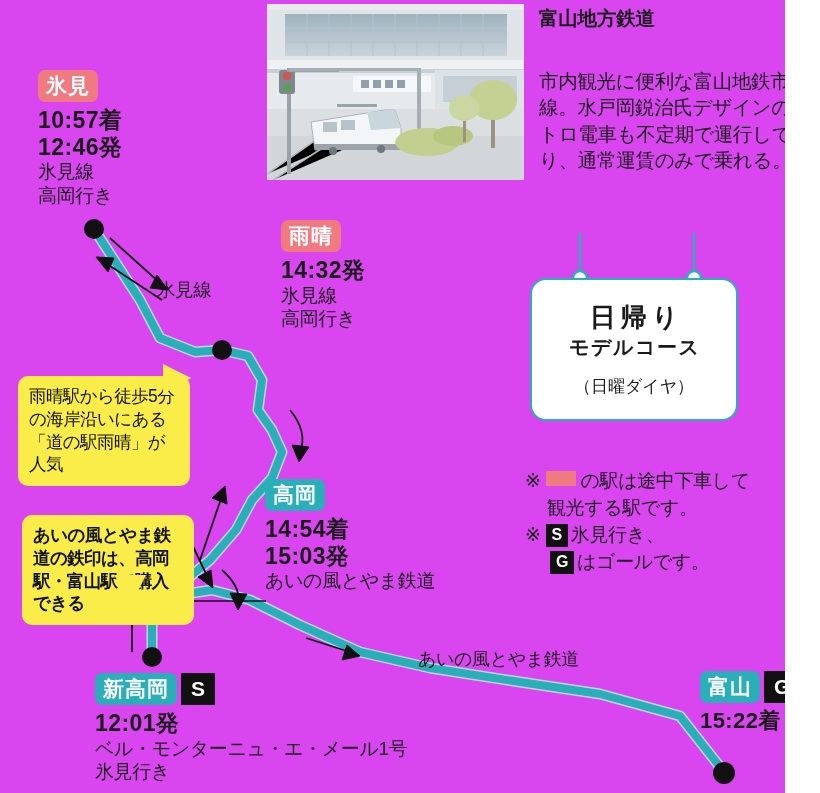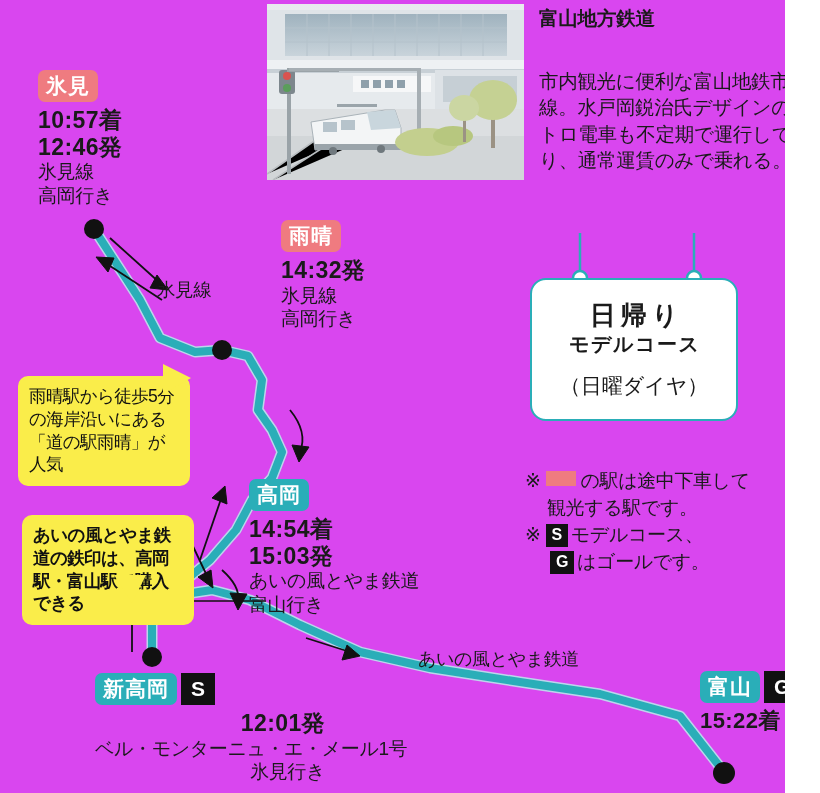--- a/index.html
+++ b/index.html
@@ -93,22 +93,22 @@
   }
   .train-line {
     font-size: 19px;
     line-height: 1.24;
     letter-spacing: -0.4px;
     white-space: nowrap;
   }
 
   #blk-himi  { left: 38px;  top: 70px; }
   #blk-ama   { left: 243px; top: 220px; margin-left: 38px; }
-  #blk-taka  { left: 249px; top: 479px; }
-  #blk-shin  { left: 95px;  top: 673px; text-align: right; }
+  #blk-taka  { left: 265px; top: 479px; }
+  #blk-shin  { left: 95px;  top: 673px; }
   #blk-toya  { left: 700px; top: 671px; }
   #blk-toya .time-line { font-size: 22px; }
 
   
   .callout {
     background: #faed4a;
     border-radius: 10px;
     padding: 9px 11px 10px 11px;
     font-size: 17.5px;
     line-height: 1.30;
@@ -143,21 +143,21 @@
   }
   #sign-box .sign-2 {
     font-size: 20px;
     font-weight: bold;
     letter-spacing: 1.5px;
     line-height: 1.15;
     margin-bottom: 18px;
     text-indent: 1.5px;
   }
   #sign-box .sign-3 {
-    font-size: 21px;
+    font-size: 17px;
     letter-spacing: 0px;
     line-height: 1.15;
   }
 
   
   #legend { left: 525px; top: 468px; width: 280px; }
   .legend-row {
     display: flex;
     align-items: baseline;
     font-size: 19px;
@@ -388,21 +388,20 @@
     <div class="train-line">高岡行き</div>
   </div>
 
   <div id="blk-taka" class="abs station-block">
     <div class="badge-row">
       <span class="st-badge teal">高岡</span>
     </div>
     <div class="time-line">14:54着</div>
     <div class="time-line">15:03発</div>
     <div class="train-line">あいの風とやま鉄道</div>
-    <div class="train-line">富山行き</div>
   </div>
 
   <div id="blk-shin" class="abs station-block">
     <div class="badge-row">
       <span class="st-badge teal">新高岡</span>
       <span class="sg-badge">S</span>
     </div>
     <div class="time-line">12:01発</div>
     <div class="train-line">ベル・モンターニュ・エ・メール1号</div>
     <div class="train-line">氷見行き</div>
@@ -439,21 +438,21 @@
       <span class="mark">※</span>
       <span class="legend-swatch"></span>
       <span>の駅は途中下車して</span>
     </div>
     <div class="legend-row legend-indent">
       <span>観光する駅です。</span>
     </div>
     <div class="legend-row">
       <span class="mark">※</span>
       <span class="legend-sg">S</span>
-      <span>モデルコース、</span>
+      <span>氷見行き、</span>
     </div>
     <div class="legend-row legend-indent">
       <span class="legend-sg">G</span>
       <span>はゴールです。</span>
     </div>
   </div>
 
   <div id="lbl-himisen" class="abs route-label">氷見線</div>
   <div id="lbl-ainokaze" class="abs route-label">あいの風とやま鉄道</div>
 

